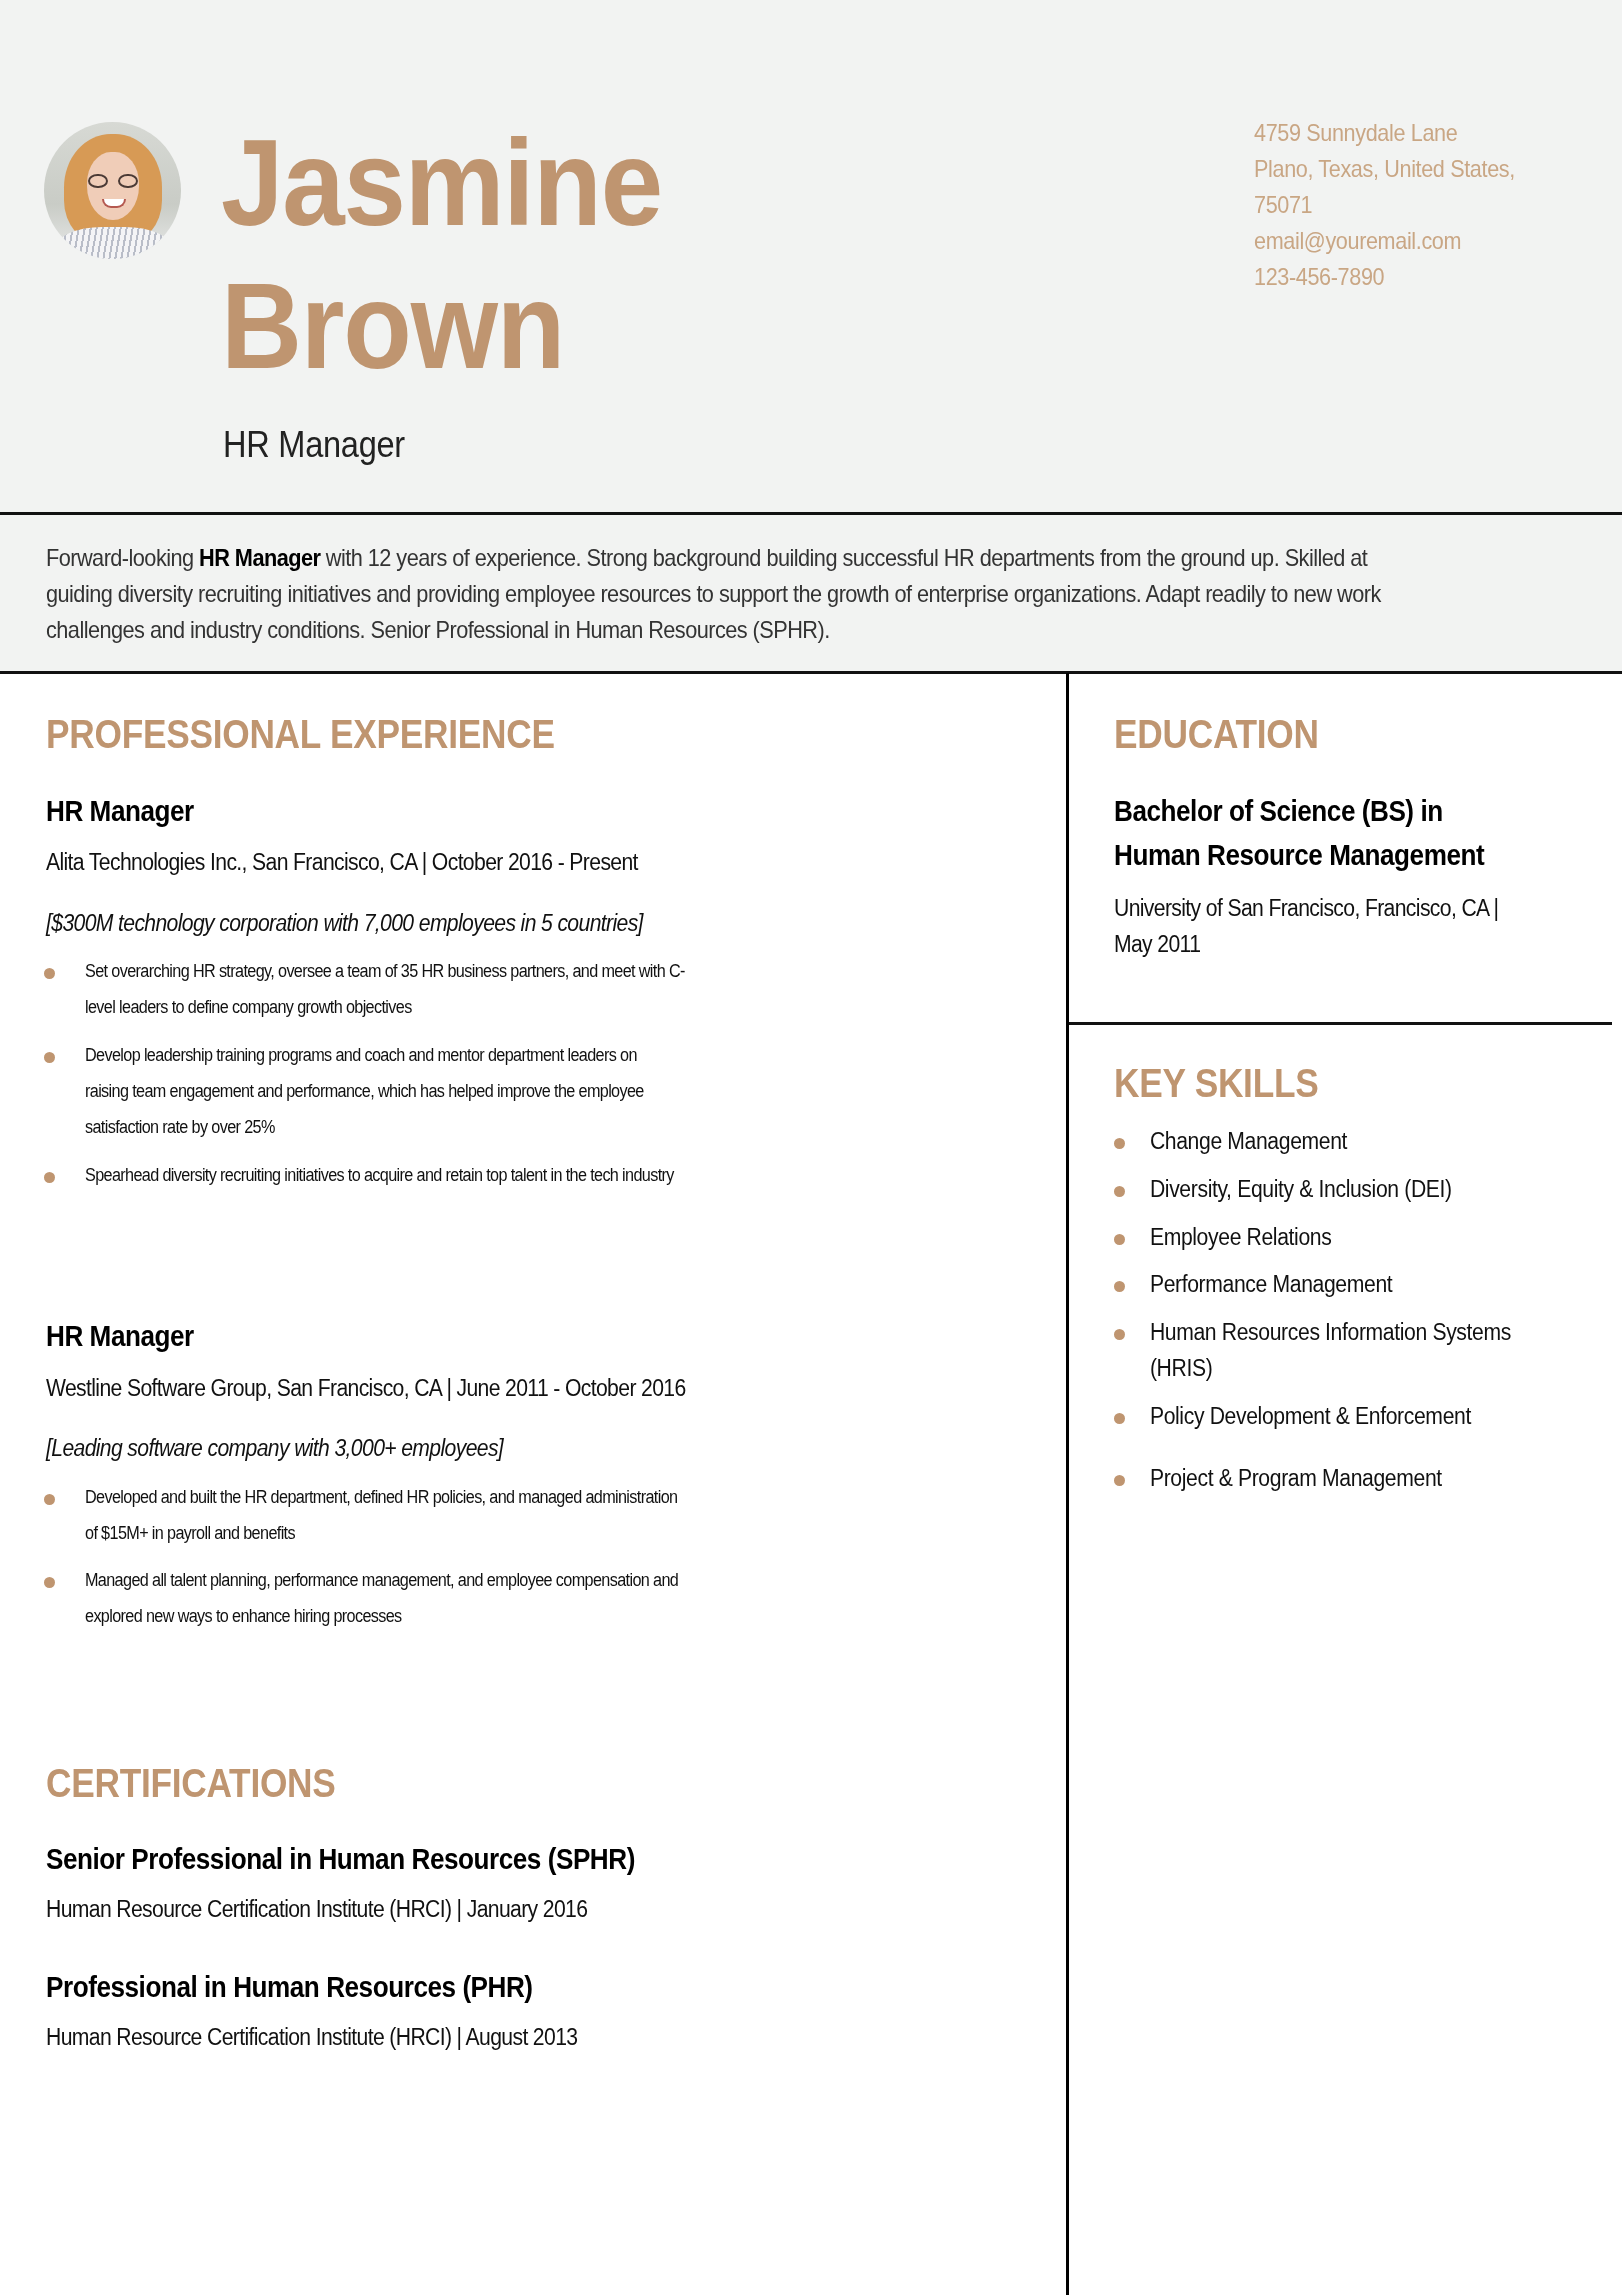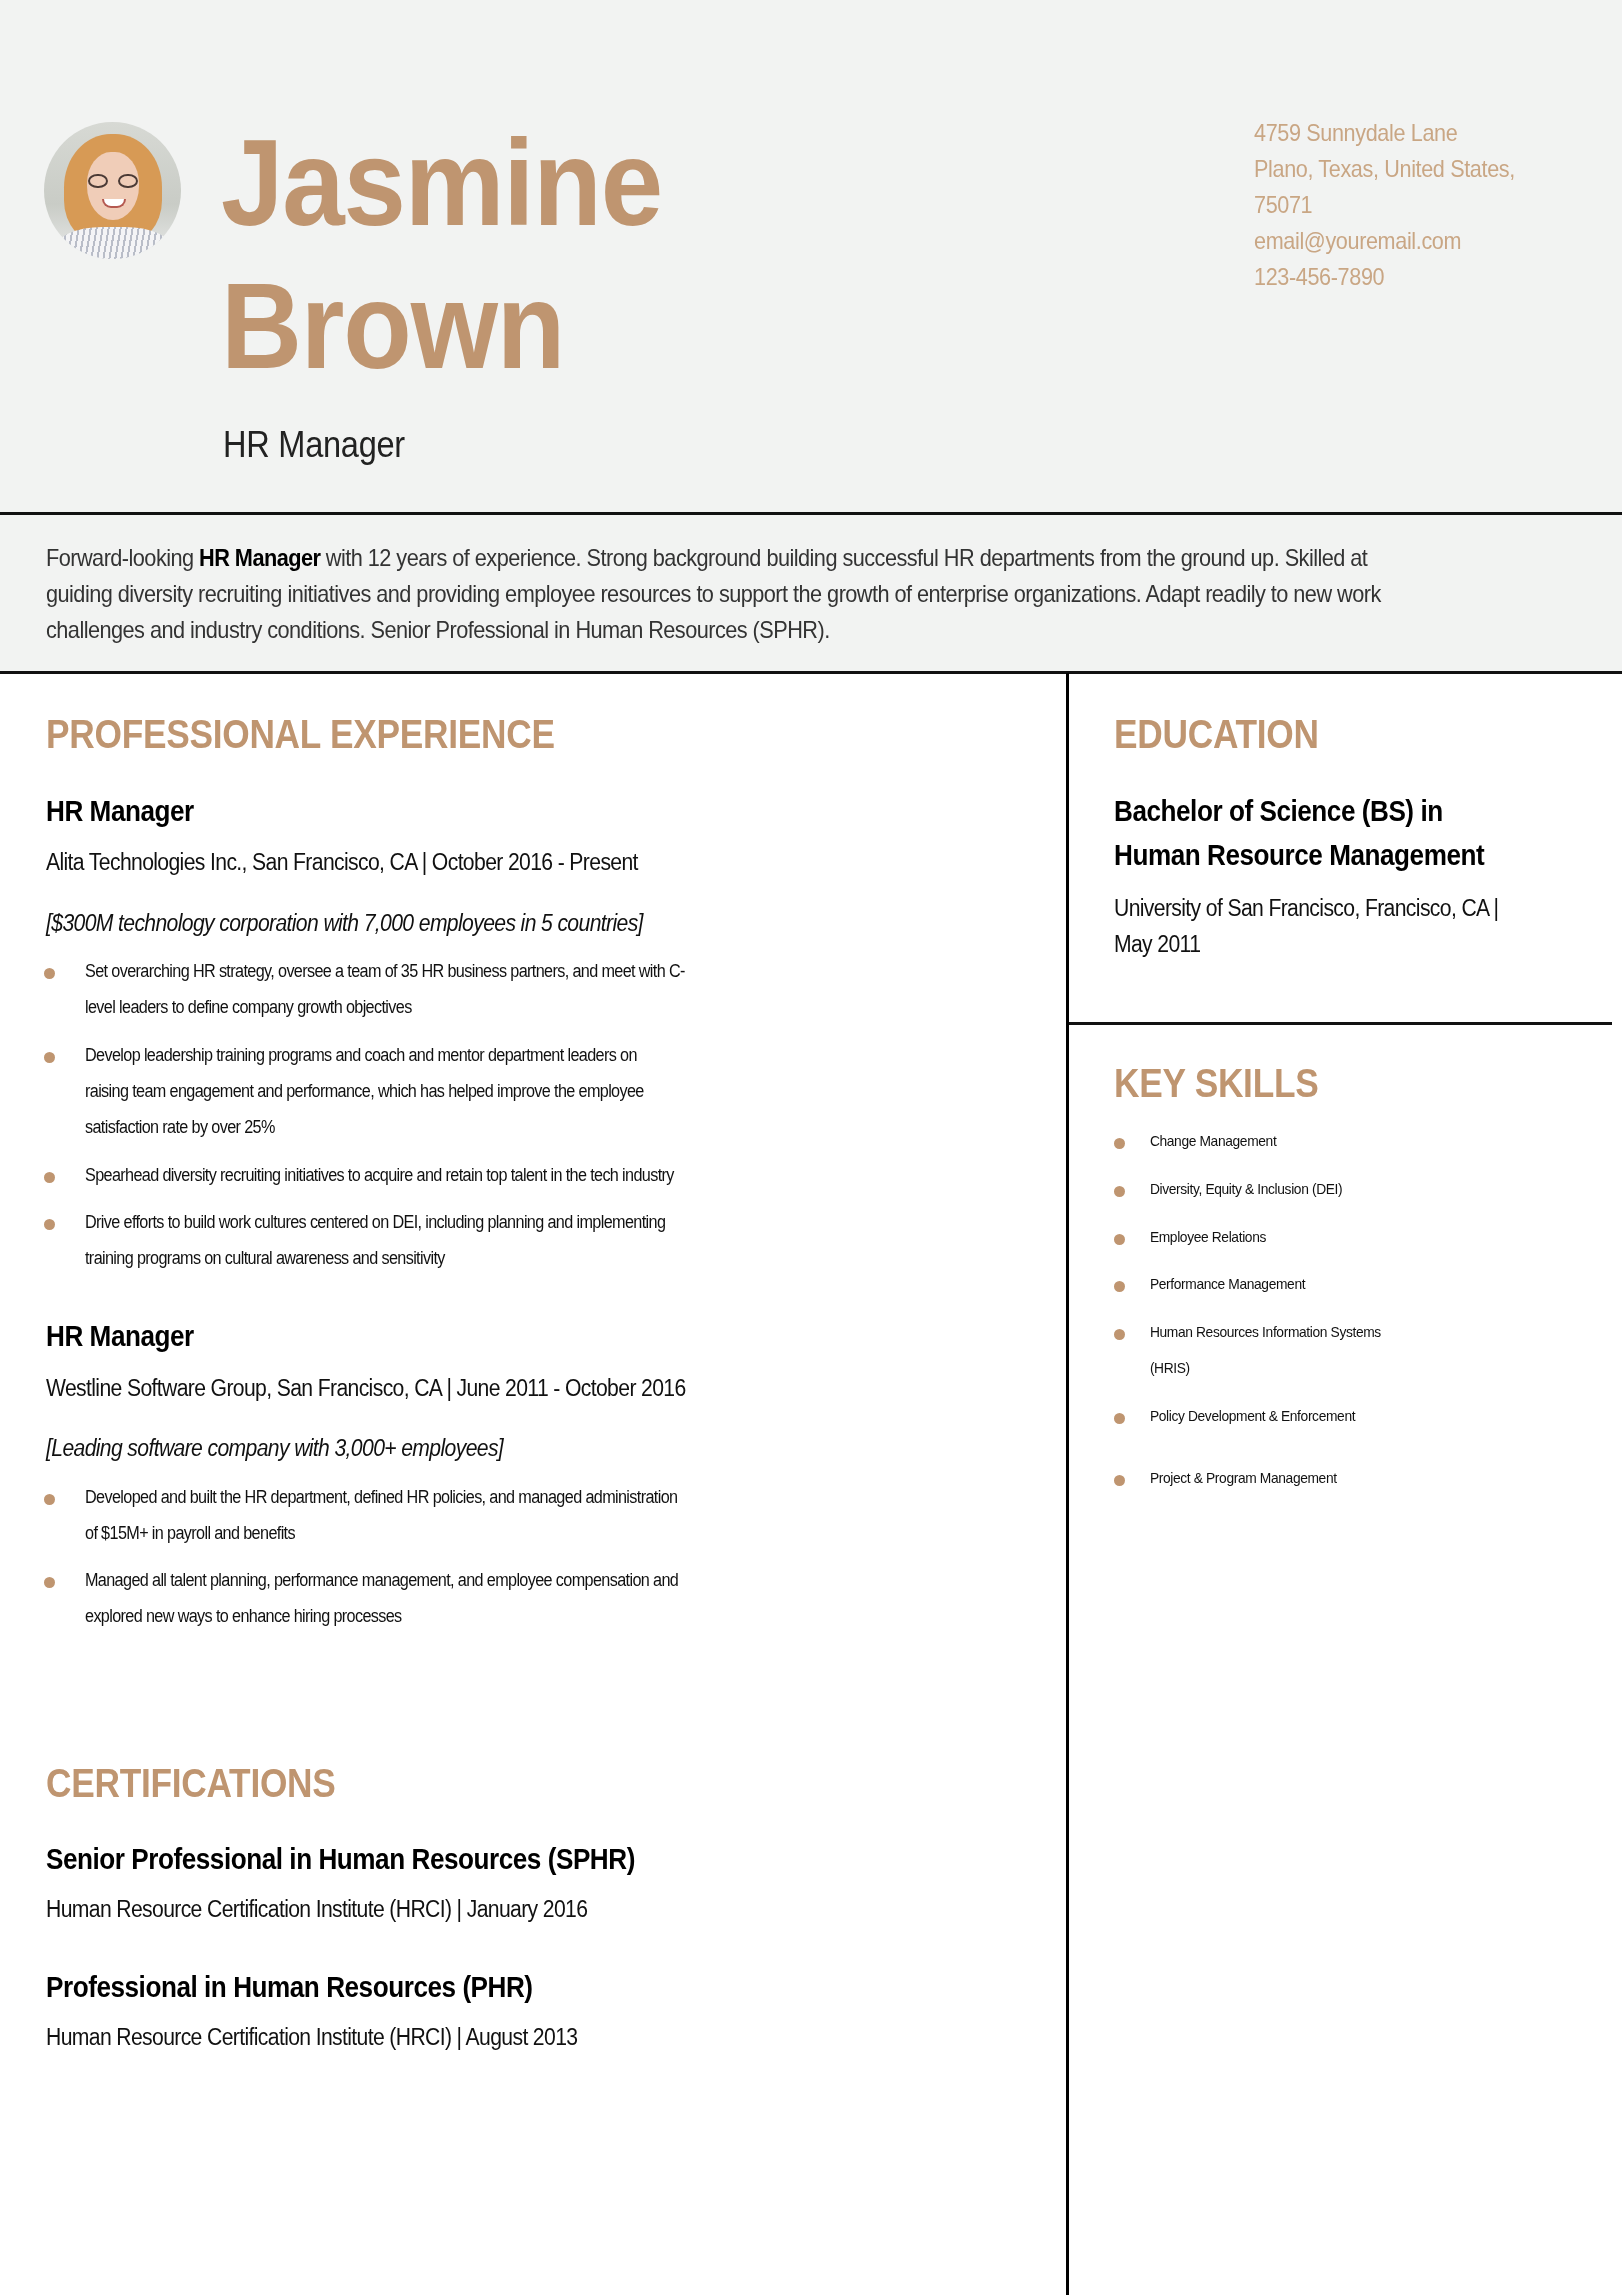--- a/index.html
+++ b/index.html
@@ -47,21 +47,21 @@
           transform-origin: left top; transform: scaleX(0.9); white-space: nowrap; }
   .italic { font-style: italic; }
 
   .bullets { position: absolute; list-style: none; }
   .bullets li { position: relative; font-size: 18px; line-height: 36px; color: #111; letter-spacing: -0.7px; }
   .bullets li .txt { display: block; transform-origin: left top; transform: scaleX(0.9); white-space: nowrap; }
   .bullets li .txt span { display: block; }
   .dot { position: absolute; width: 11px; height: 11px; border-radius: 50%; background: #bf9570; }
 
   .skills { position: absolute; left: 1114px; top: 1123px; list-style: none; }
-  .skills li { position: relative; font-size: 15px; line-height: 36px; color: #111; letter-spacing: -0.4px; }
+  .skills li { position: relative; font-size: 23px; line-height: 36px; color: #111; letter-spacing: -0.4px; }
   .skills li .txt { display: block; transform-origin: left top; transform: scaleX(0.92); white-space: nowrap; padding-left: 39px; }
   .skills li .txt span { display: block; }
 </style>
 </head>
 <body>
 
 <div class="header-band"></div>
 
 <div class="photo" title="Profile photo of Jasmine Brown">
   <div class="hair"></div>
@@ -119,27 +119,20 @@
         <span>raising team engagement and performance, which has helped  improve the employee</span>
         <span>satisfaction rate by over 25%</span>
       </span>
   </li>
   <li style="margin-bottom:11.8px;">
     <span class="dot" style="left:-41px; top:15px;"></span>
     <span class="txt">
         <span>Spearhead diversity recruiting initiatives to acquire and retain top talent in the tech industry</span>
       </span>
   </li>
-  <li>
-    <span class="dot" style="left:-41px; top:15px;"></span>
-    <span class="txt">
-        <span>Drive efforts to build work cultures centered on DEI, including  planning and implementing</span>
-        <span>training programs on cultural awareness and  sensitivity</span>
-      </span>
-  </li>
 </ul>
 
 <div class="role" style="left:46px; top:1322px;">HR Manager</div>
 <div class="meta" style="left:46px; top:1377px;">Westline Software Group, San Francisco, CA | June 2011 - October 2016</div>
 <div class="meta italic" style="left:46px; top:1437px;">[Leading software company with 3,000+ employees]</div>
 
 <ul class="bullets" style="left:85px; top:1479px;">
   <li style="margin-bottom:11px;">
     <span class="dot" style="left:-41px; top:15px;"></span>
     <span class="txt">

